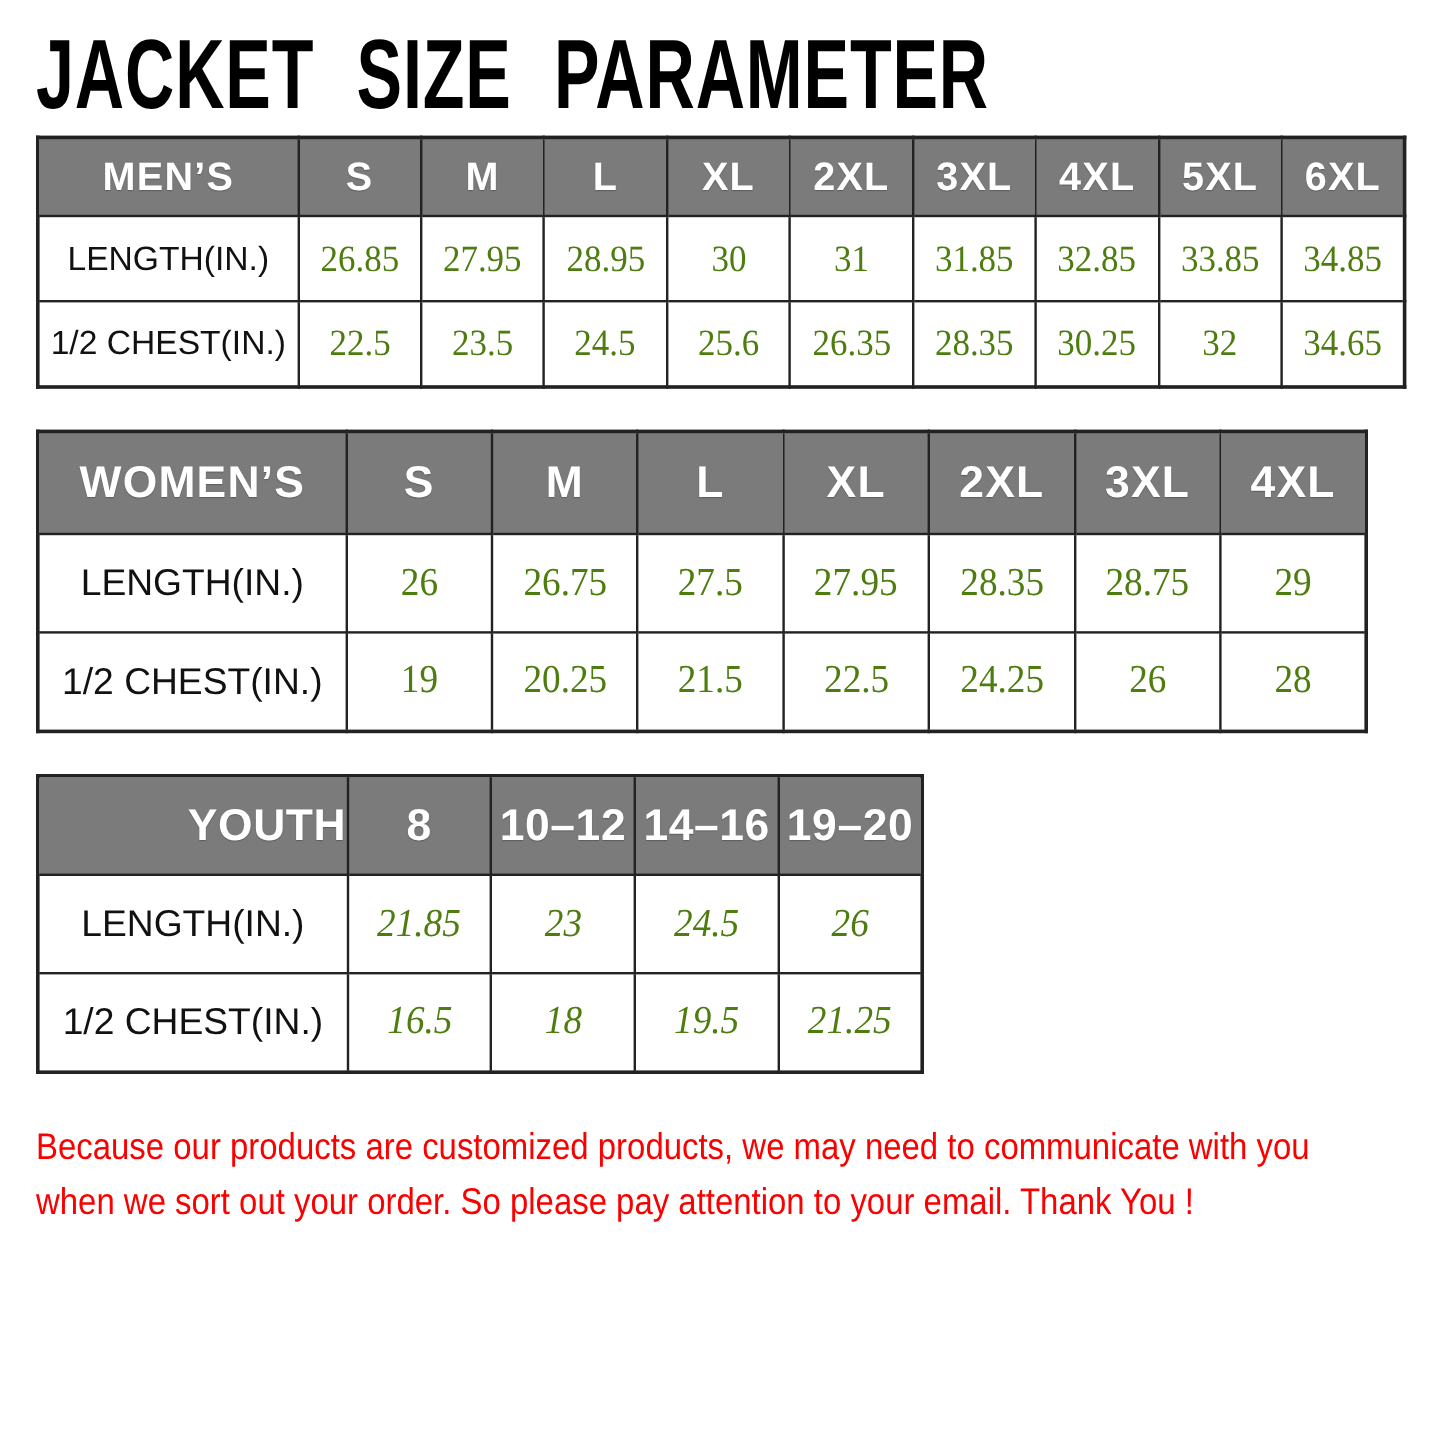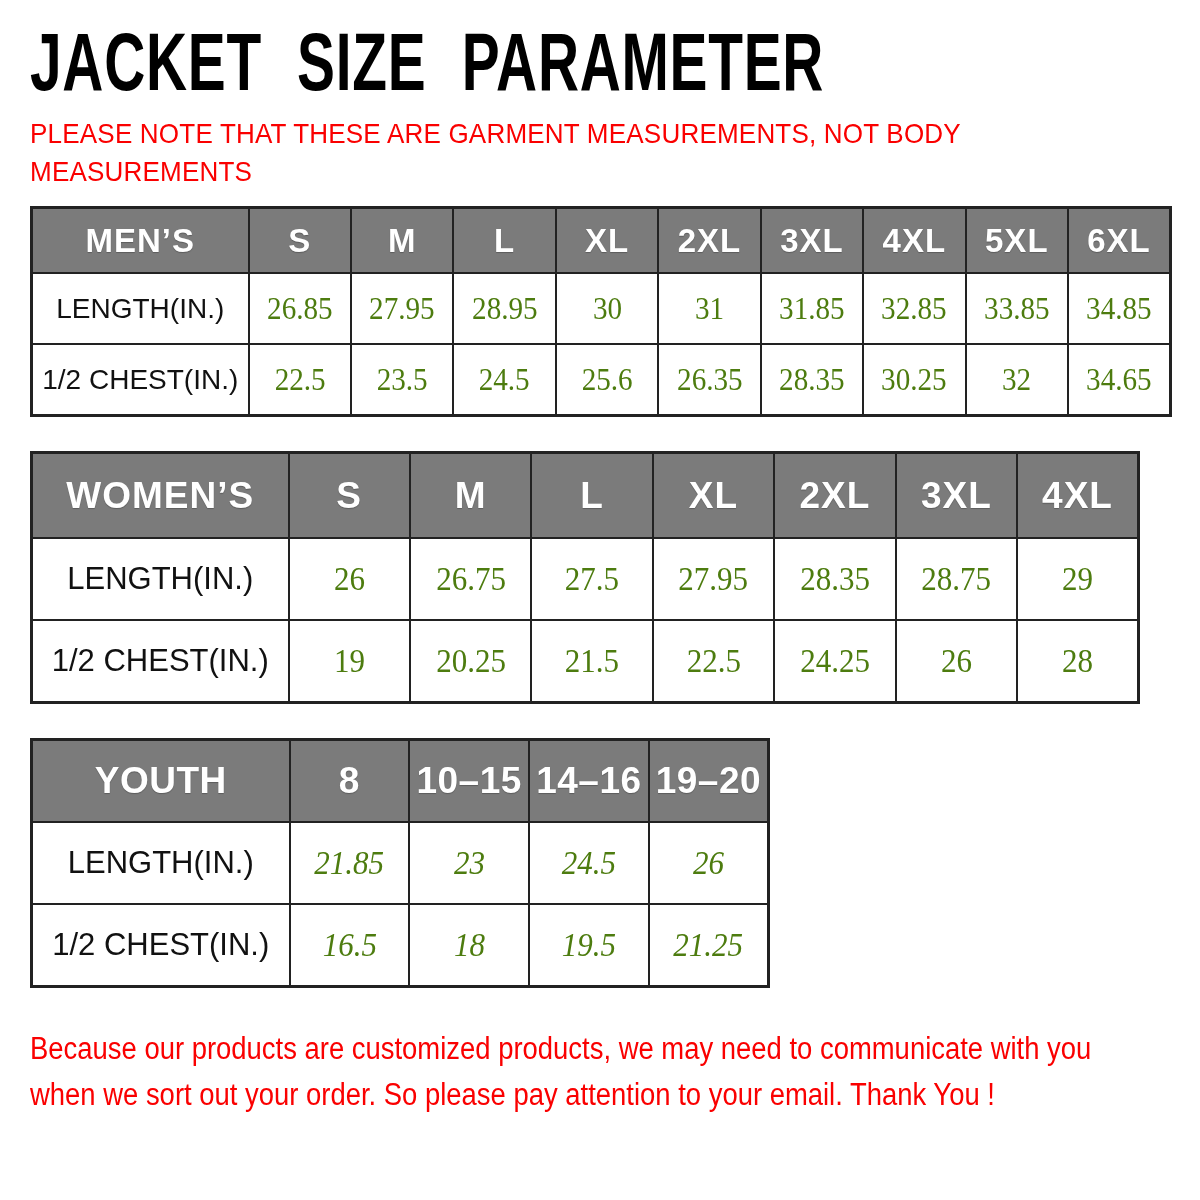--- a/index.html
+++ b/index.html
@@ -89,21 +89,21 @@
 
   .tbl-womens{width:1110px;margin-top:34px;}
   .tbl-womens th{height:86px;font-size:37px;margin-top:36px;}
   .tbl-womens th:first-child{width:257px;}
   .tbl-womens td{height:82px;}
   .tbl-womens td.rowlabel{font-size:31px;}
   .tbl-womens td.num{font-size:33px;}
 
   .tbl-youth{width:740px;margin-top:34px;}
   .tbl-youth th{height:83px;font-size:37px;letter-spacing:0.5px;}
-  .tbl-youth th:first-child{width:258px;}
+  .tbl-youth th:first-child{width:258px;text-align:right;}
   .tbl-youth td{height:82px;}
   .tbl-youth td.rowlabel{font-size:31px;}
   .tbl-youth td.num{font-size:33px;font-style:italic;}
 
   
   .footer-note{
     margin-top:38px;
     color:var(--accent-red);
     font-size:31px;
     line-height:1.5;
@@ -127,26 +127,20 @@
     letter-spacing:0.2px;
   }
 </style>
 </head>
 <body>
 
 <div class="page">
 
   <h1 class="title"><span class="squeeze">JACKET SIZE PARAMETER</span></h1>
 
-  <div class="subtitle">
-    <span class="squeeze">
-      <span>PLEASE NOTE THAT THESE ARE GARMENT MEASUREMENTS, NOT BODY</span><br>
-      <span>MEASUREMENTS</span>
-    </span>
-  </div>
 
   <table class="tbl-mens">
       <thead>
         <tr>
           <th>MEN’S</th>
           <th>S</th>
           <th>M</th>
           <th>L</th>
           <th>XL</th>
           <th>2XL</th>
@@ -219,21 +213,21 @@
           <td class="num"><span class="squeeze">28</span></td>
         </tr>
       </tbody>
     </table>
 
   <table class="tbl-youth">
       <thead>
         <tr>
           <th>YOUTH</th>
           <th>8</th>
-          <th>10–15</th>
+          <th>10–12</th>
           <th>14–16</th>
           <th>19–20</th>
         </tr>
       </thead>
       <tbody>
         <tr>
           <td class="rowlabel">LENGTH(IN.)</td>
           <td class="num"><span class="squeeze">21.85</span></td>
           <td class="num"><span class="squeeze">23</span></td>
           <td class="num"><span class="squeeze">24.5</span></td>

